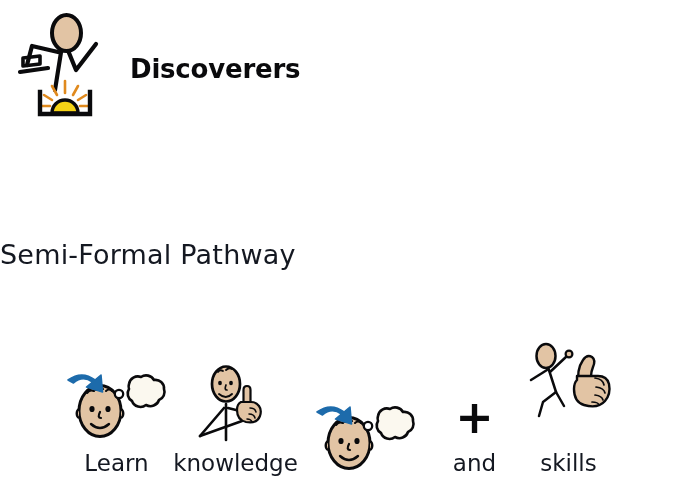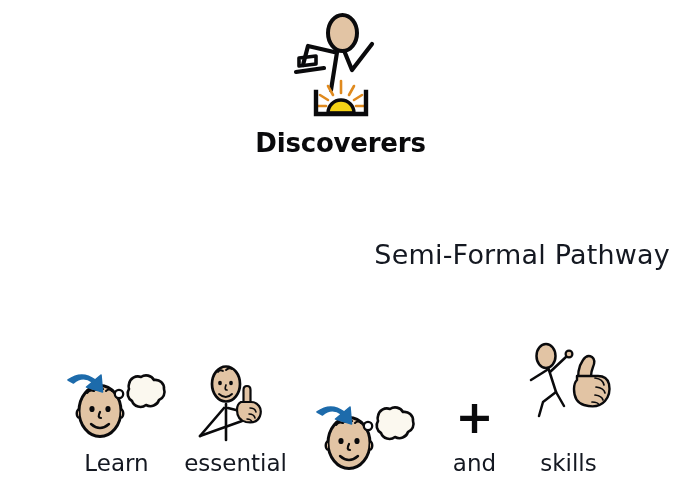--- a/index.html
+++ b/index.html
@@ -24,21 +24,21 @@
     background: #ffffff;
   }
 
   
   .header-block {
     position: absolute;
     left: 0;
     right: 0;
     top: 8px;
     display: flex;
-    flex-direction: column;
+    flex-direction: row;
     align-items: center;
   }
 
   .header-symbol {
     width: 130px;
     height: 118px;
     display: block;
   }
 
   .header-title {
@@ -48,23 +48,23 @@
     letter-spacing: -0.2px;
     color: #0a0a0c;
     line-height: 1;
     font-family: "DejaVu Sans", "Liberation Sans", sans-serif;
   }
 
   
   .pathway-line {
     position: absolute;
     left: 0;
-    right: 11px;
+    right: 4px;
     top: 240px;
-    text-align: right;
+    text-align: left;
   }
   .pathway-text {
     font-size: 27px;
     font-weight: 400;
     color: #141821;
     letter-spacing: 0.2px;
     line-height: 1.1;
     font-family: "DejaVu Sans", "Liberation Sans", sans-serif;
   }
 
@@ -265,21 +265,21 @@
                      q-3 -4 -8 -4 Z" fill="#e2c4a4" stroke="#0a0a0c" stroke-width="2.2" stroke-linejoin="round"></path>
 
             <g stroke="#0a0a0c" stroke-width="1.5" fill="none" stroke-linecap="round">
               <path d="M60 44 q5 0 6 4"></path>
               <path d="M59 50 q5 0 6 4"></path>
               <path d="M57 55 q4 0 5 3"></path>
             </g>
           </g>
         </svg>
       </div>
-      <div class="cell-label">essential</div>
+      <div class="cell-label">knowledge</div>
     </div>
 
     <div class="sentence-cell cell-knowledge">
       <div class="cell-art">
         <svg width="104" height="80" viewBox="0 0 104 80" xmlns="http://www.w3.org/2000/svg">
           <g>
             <path d="M64 20
                      a9 9 0 0 1 12 -7
                      a9 9 0 0 1 13 3
                      a8.5 8.5 0 0 1 10 9

